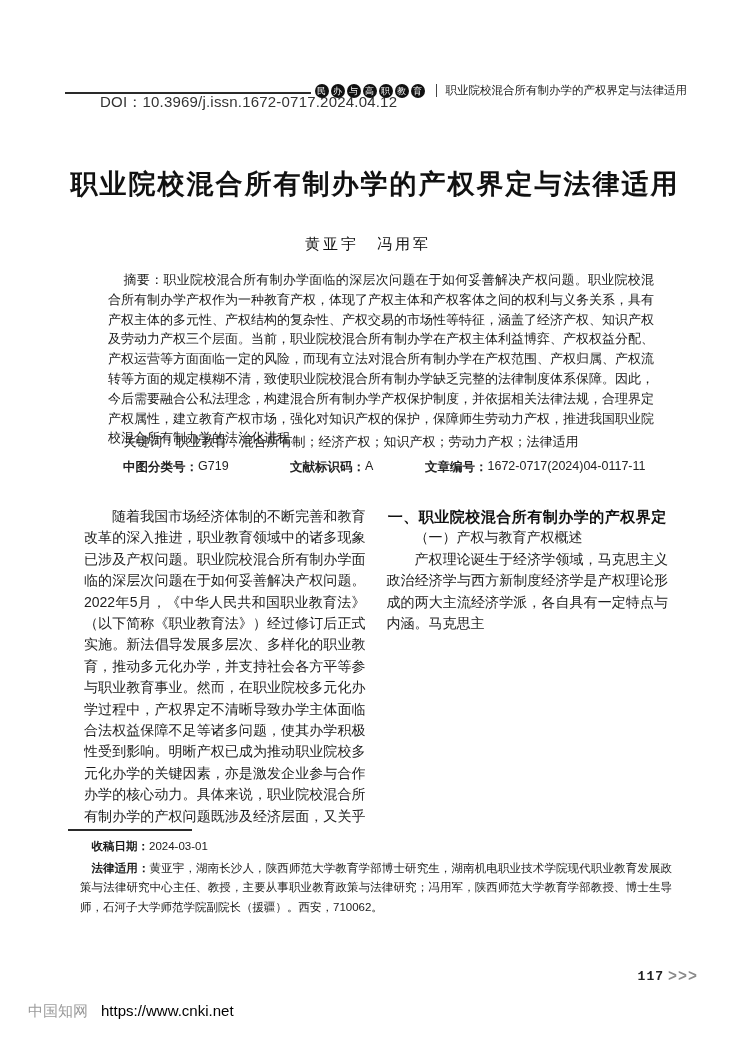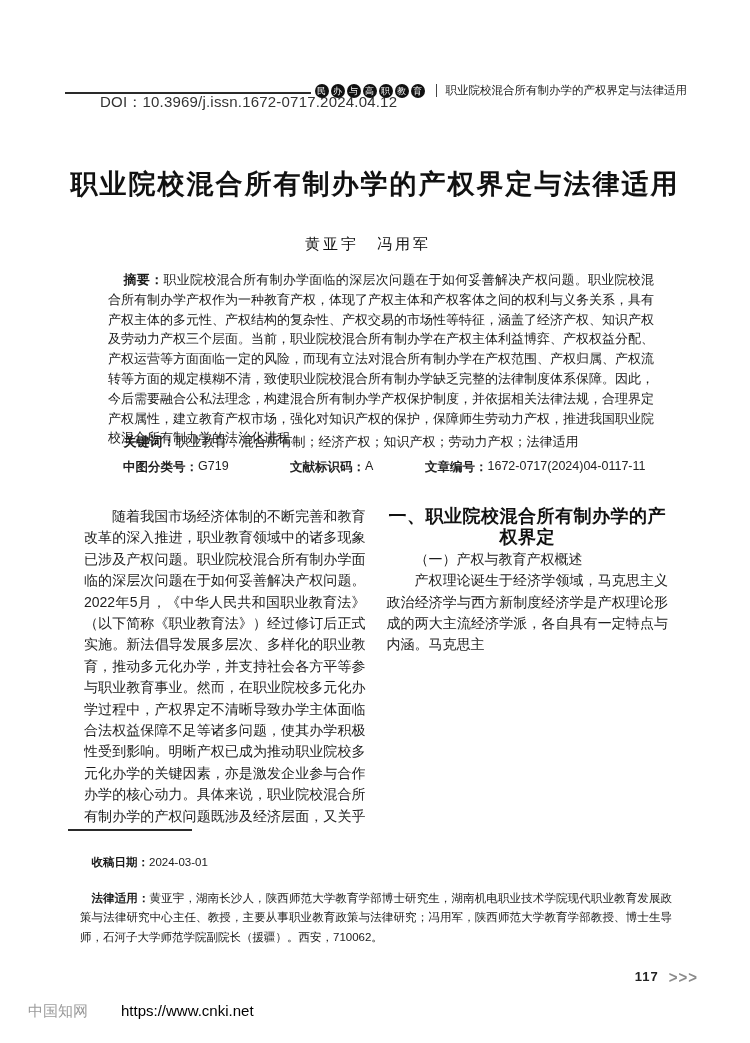--- a/index.html
+++ b/index.html
@@ -26,53 +26,53 @@
   .authors{
     position:absolute;left:0;top:235px;width:736px;text-align:center;
     font-family:"Liberation Serif",serif;font-size:15px;letter-spacing:3px;color:#111;
   }
   
   .abstract{
     position:absolute;left:108px;top:270px;width:546px;
     font-family:"Liberation Serif",serif;font-size:13px;line-height:19.8px;
     text-align:justify;color:#1a1a1a;text-indent:1.2em;
   }
-  .abstract b,.kw b{font-family:"Liberation Sans",sans-serif;font-weight:bold;margin-top:44px;}
+  .abstract b,.kw b{font-family:"Liberation Sans",sans-serif;font-weight:normal;margin-top:44px;}
   .kw{
     position:absolute;left:108px;top:433px;width:546px;text-indent:1.2em;
     font-family:"Liberation Serif",serif;font-size:13px;color:#1a1a1a;
   }
   .meta{position:absolute;left:108px;top:459px;width:546px;height:18px;font-size:12.5px;}
   .meta span{position:absolute;white-space:nowrap;}
   .meta .m1{left:15px;} .meta .m2{left:182px;} .meta .m3{left:317px;}
   .meta b{font-weight:bold;margin-top:12px;}
   
   .cols{position:absolute;left:84px;top:506px;width:584px;display:flex;gap:21px;}
   .col{width:282px;font-size:14px;line-height:21.4px;text-align:justify;color:#1d1d1d;}
   .col p{margin:0;}
   .col .indent{text-indent:2em;}
   .col-left{height:322px;overflow:hidden;}
   .h3{
-    font-weight:bold;text-align:center;font-size:18px;letter-spacing:.5px;
+    font-weight:bold;text-align:center;font-size:15px;letter-spacing:.5px;
     margin:23px 0 21px 0;color:#111;text-indent:0;
   }
   .sub{font-family:"Liberation Serif",serif;margin-bottom:0;}
   
   .fn-rule{position:absolute;left:68px;top:829px;width:124px;height:2px;background:#2a2a2a;}
   .footnote{
     position:absolute;left:80px;top:837px;width:592px;
     font-size:11.5px;line-height:19.5px;text-align:justify;color:#1a1a1a;
   }
-  .footnote p{margin:16px 0 2px 0;text-indent:1em;}
+  .footnote p{margin:0 0 2px 0;text-indent:1em;}
   .footnote b{font-weight:bold;}
   
-  .pageno{position:absolute;right:52px;top:968px;display:flex;align-items:center;gap:10px;}
+  .pageno{position:absolute;right:52px;top:968px;display:flex;align-items:center;gap:4px;font-family:Liberation Mono, monospace;}
   .pageno .num{font-size:13px;font-weight:bold;color:#222;letter-spacing:1px;}
   .chev{font-size:15px;color:#8b8b8b;letter-spacing:1px;transform:scaleY(1.15);font-weight:bold;}
-  .site{position:absolute;left:28px;top:1002px;font-size:15px;color:#9a9a9a;display:flex;gap:33px;}
+  .site{position:absolute;left:28px;top:1002px;font-size:15px;color:#9a9a9a;display:flex;gap:13px;}
   .site .url{color:#000000;}
 </style>
 </head>
 <body>
 
 <div class="hdr-rule"></div>
 <div class="doi">DOI：10.3969/j.issn.1672-0717.2024.04.12</div>
 <div class="hdr-right">
   <span class="badge" id="badge">
       <span>民</span>

